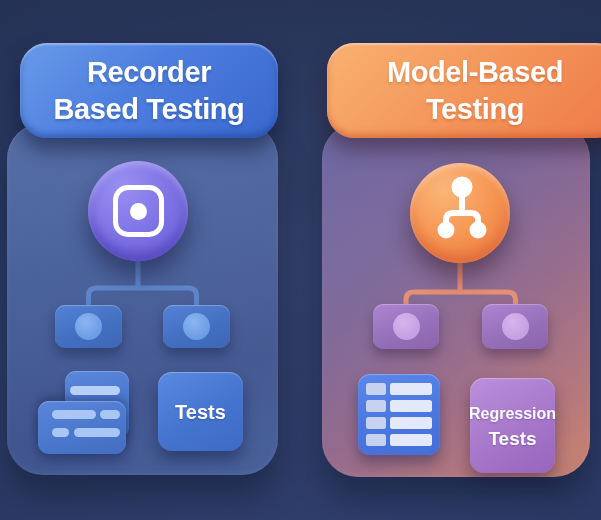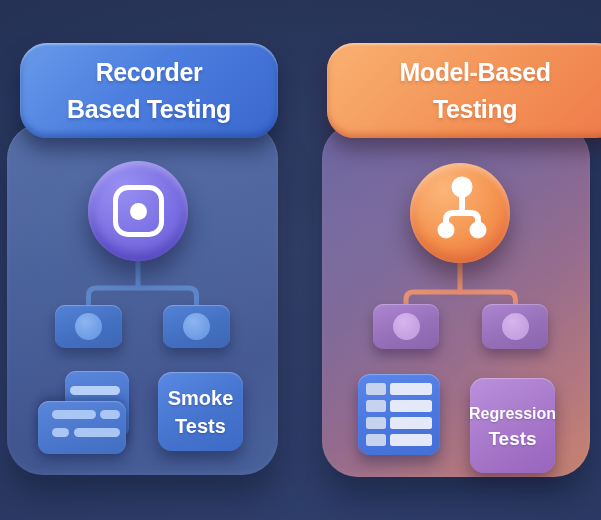--- a/index.html
+++ b/index.html
@@ -21,21 +21,21 @@
   }
   .panel-right{
     left:322px;top:123px;width:268px;height:354px;
     background:linear-gradient(140deg,#69629e 4%,#7b6597 36%,#93698c 58%,#b3767d 82%,#c9846f 100%);
     box-shadow:0 20px 32px rgba(8,14,36,0.40), inset 0 1px 0 rgba(255,255,255,0.14), inset 0 -2px 6px rgba(255,255,255,0.05);
   }
   
   .hdr{
     position:absolute;top:43px;height:95px;border-radius:27px;
     display:flex;flex-direction:column;align-items:center;justify-content:center;
-    color:#fff;font-weight:700;font-size:25px;line-height:37px;letter-spacing:-0.4px;
+    color:#fff;font-weight:700;font-size:29px;line-height:37px;letter-spacing:-0.4px;
     text-align:center;text-shadow:0 2px 3px rgba(25,40,95,0.25);z-index:3;
   }
   .hdr-left{
     left:20px;width:258px;
     background:linear-gradient(135deg,#689ae9 0%,#4c7edf 45%,#3a67cd 100%);
     box-shadow:0 12px 20px rgba(10,18,48,0.50), inset 0 2px 2px rgba(255,255,255,0.35), inset 0 -4px 6px rgba(25,55,140,0.45);
   }
   .hdr-right{
     left:327px;width:296px;
     background:linear-gradient(135deg,#f9b171 0%,#f39257 55%,#ee7a4a 100%);
@@ -179,21 +179,20 @@
     <div class="card card-back"></div>
     <div class="card card-front"></div>
     <div class="bar b1"></div>
     <div class="bar b2"></div>
     <div class="bar b3"></div>
     <div class="bar b4"></div>
     <div class="bar b5"></div>
   </div>
 
   <div class="labelbox label-smoke">
-    <span>Smoke</span>
     <span>Tests</span>
   </div>
 
   <div class="tableicon">
     <div class="trow">
       <div class="cell-s"></div>
       <div class="cell-w"></div>
     </div>
     <div class="trow">
       <div class="cell-s"></div>

